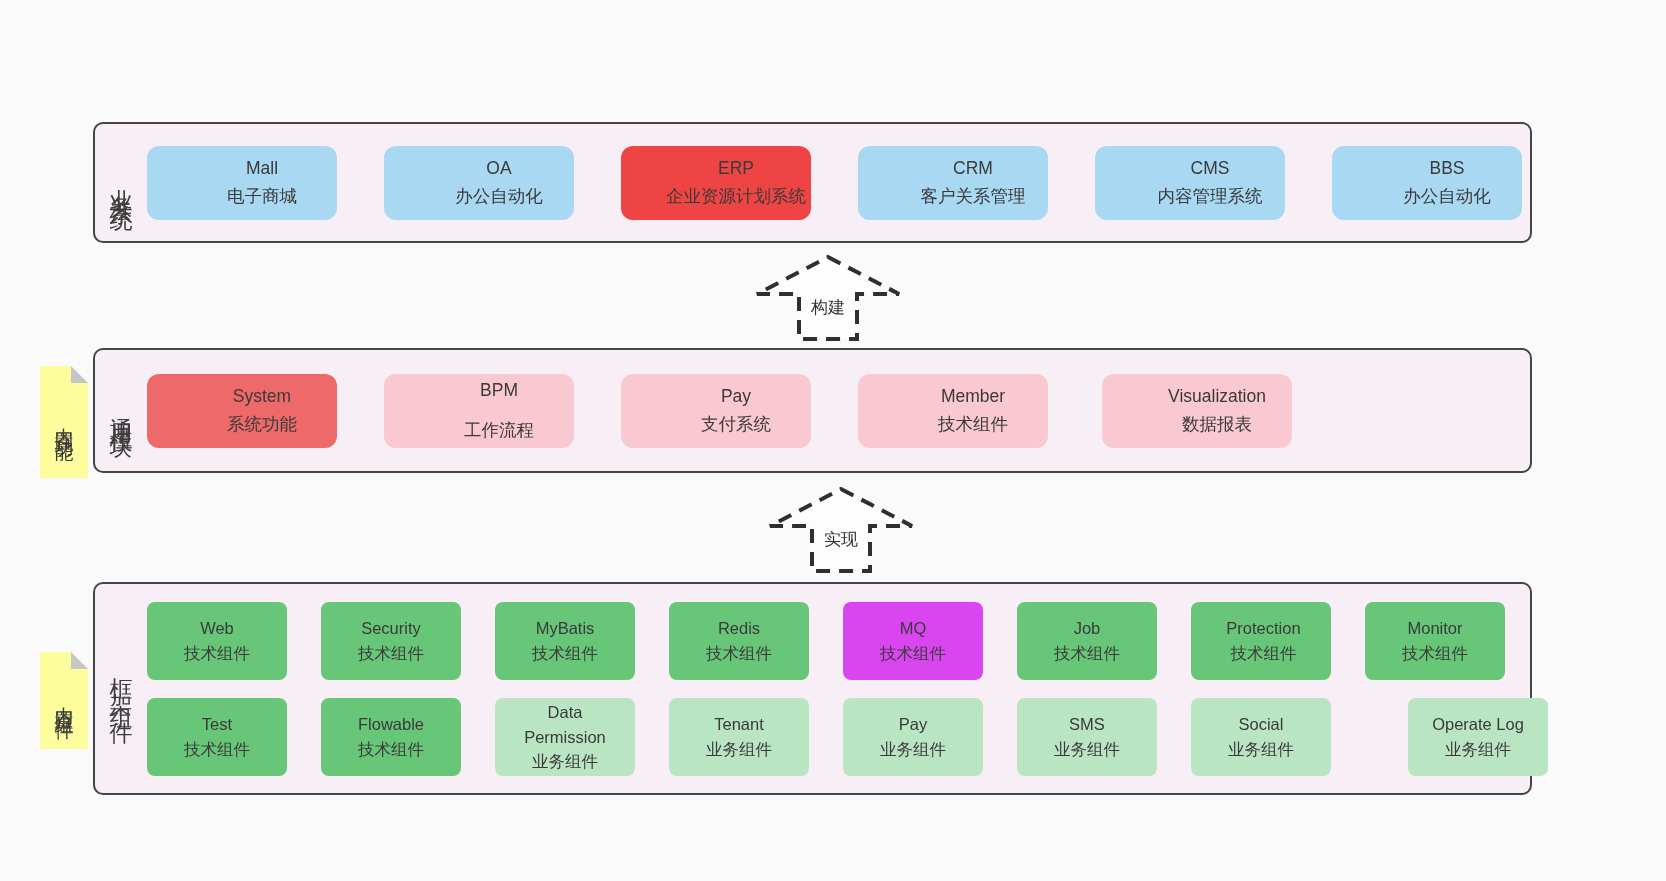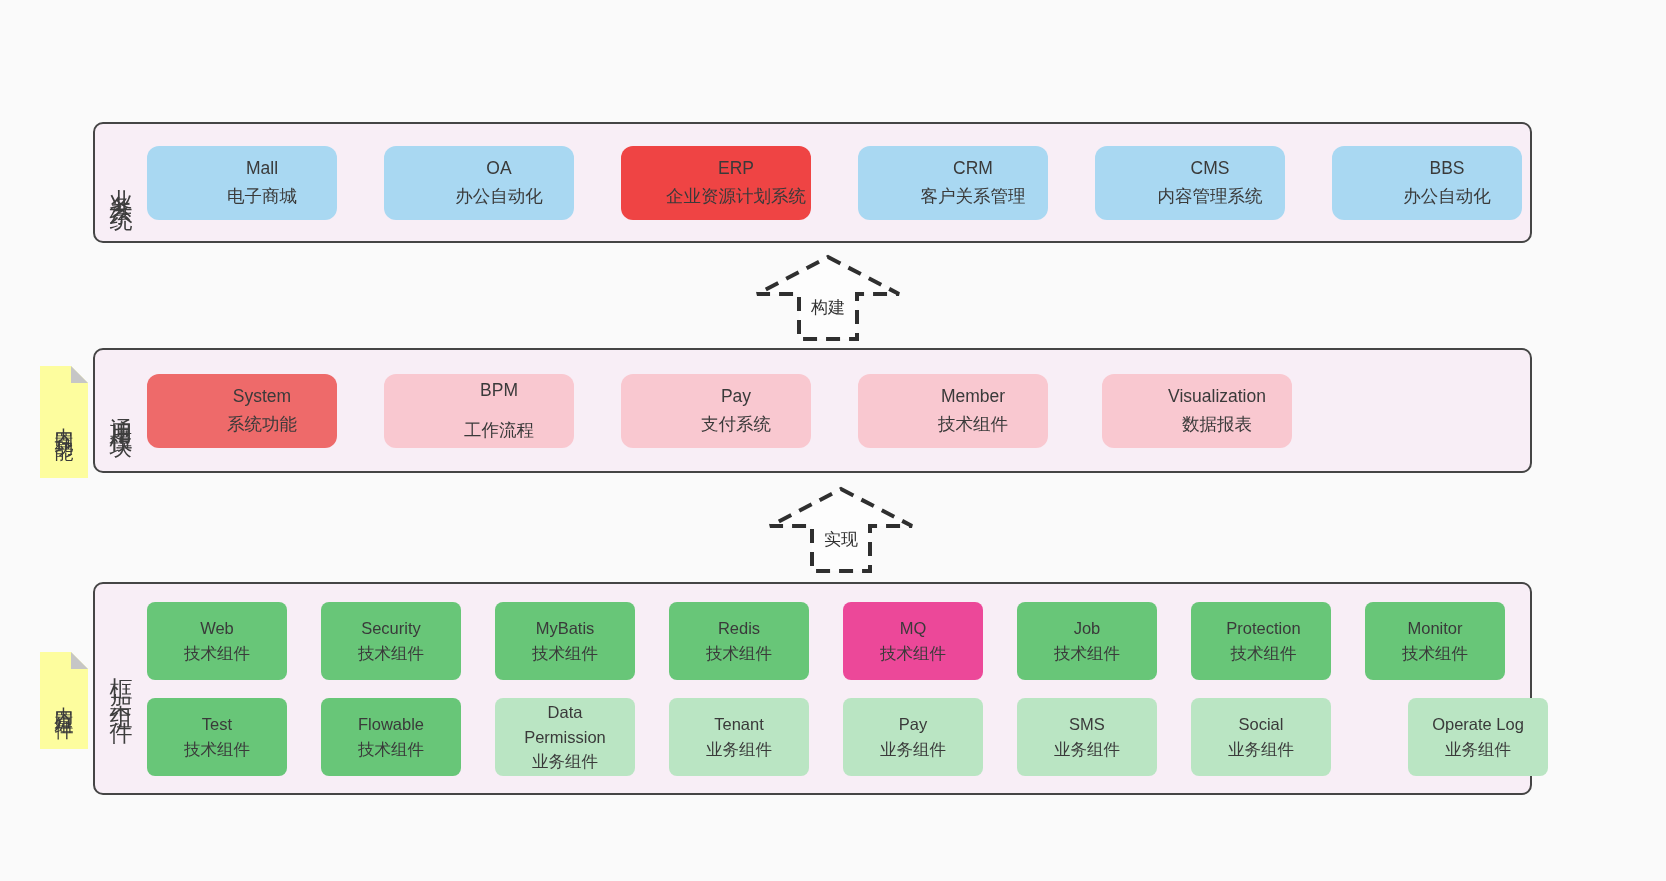--- a/index.html
+++ b/index.html
@@ -180,21 +180,21 @@
     <div>技术组件</div>
   </div>
           <div class="fw-box" style="background: rgb(104, 198, 120);">
     <div>MyBatis</div>
     <div>技术组件</div>
   </div>
           <div class="fw-box" style="background: rgb(104, 198, 120);">
     <div>Redis</div>
     <div>技术组件</div>
   </div>
-          <div class="fw-box" style="background: #ec4899;">
+          <div class="fw-box" style="background: #d946ef;">
     <div>MQ</div>
     <div>技术组件</div>
   </div>
           <div class="fw-box" style="background: rgb(104, 198, 120);">
     <div>Job</div>
     <div>技术组件</div>
   </div>
           <div class="fw-box" style="background: rgb(104, 198, 120); padding-left: 15px;">
     <div>Protection</div>
     <div>技术组件</div>

